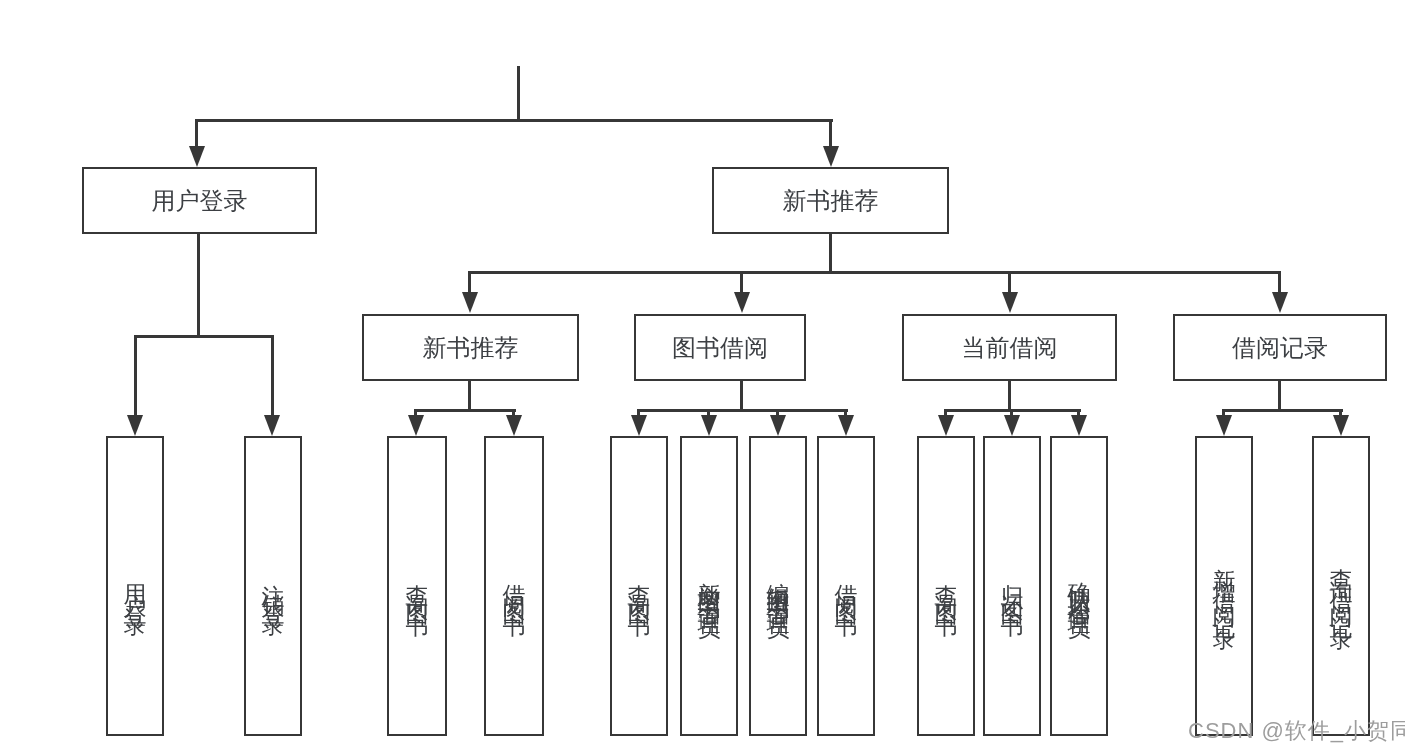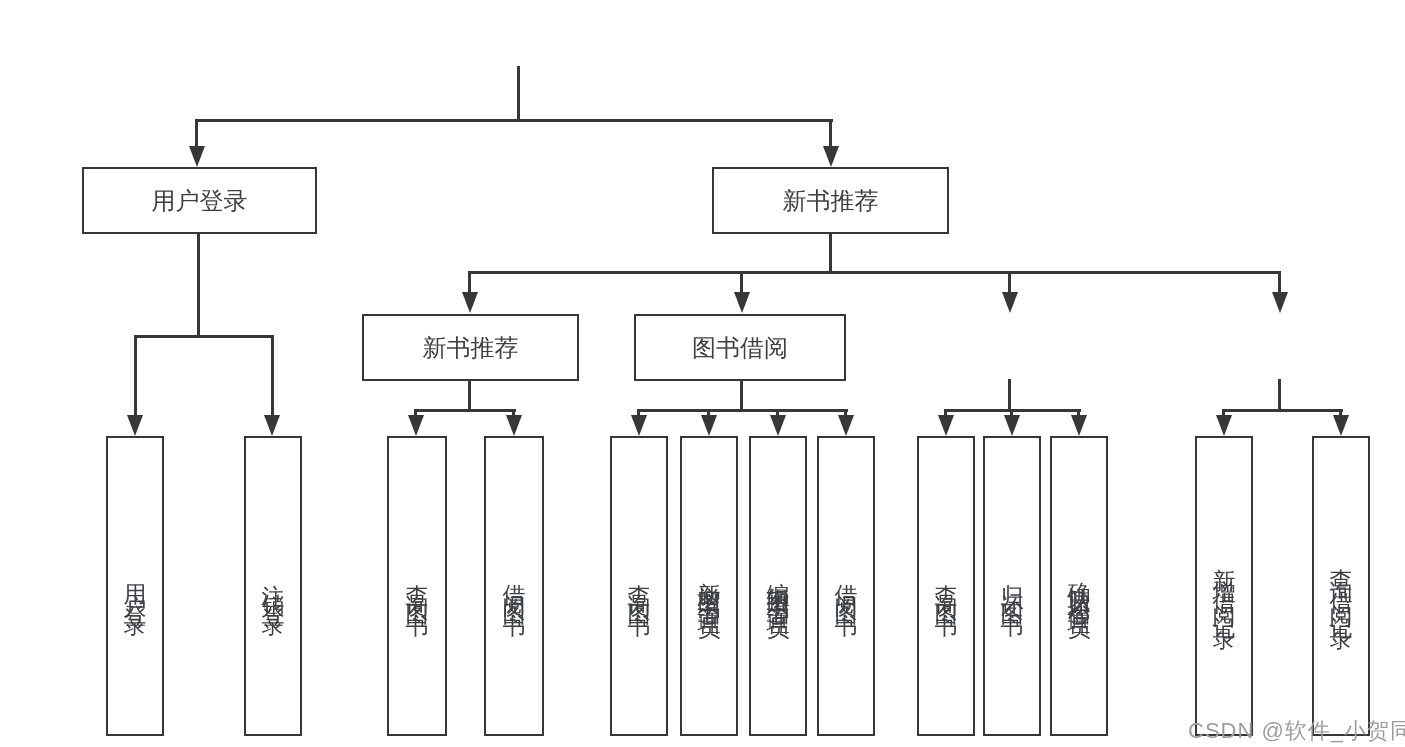--- a/index.html
+++ b/index.html
@@ -88,22 +88,28 @@
   <div class="vl" style="left:740px;top:271px;height:25px;"></div>
   <div class="ah" style="left:734px;top:292px;"></div>
   <div class="vl" style="left:1008px;top:271px;height:25px;"></div>
   <div class="ah" style="left:1002px;top:292px;"></div>
   <div class="vl" style="left:1278px;top:271px;height:25px;"></div>
   <div class="ah" style="left:1272px;top:292px;"></div>
 
   <div class="bx" style="left:362px;top:314px;width:217px;height:67px;">
     <span>新书推荐</span>
   </div>
-  <div class="bx" style="left:634px;top:314px;width:212px;height:67px;">
+  <div class="bx" style="left:634px;top:314px;width:172px;height:67px;">
     <span>图书借阅</span>
+  </div>
+  <div class="bx" style="left:902px;top:314px;width:215px;height:67px;">
+    <span>当前借阅</span>
+  </div>
+  <div class="bx" style="left:1173px;top:314px;width:214px;height:67px;">
+    <span>借阅记录</span>
   </div>
 
   <div class="vl" style="left:468px;top:379px;height:33px;"></div>
   <div class="hl" style="left:415px;top:409px;width:101px;"></div>
   <div class="vl" style="left:414px;top:409px;height:9px;"></div>
   <div class="ah" style="left:408px;top:415px;"></div>
   <div class="vl" style="left:512px;top:409px;height:9px;"></div>
   <div class="ah" style="left:506px;top:415px;"></div>
 
   <div class="vl" style="left:740px;top:379px;height:33px;"></div>

